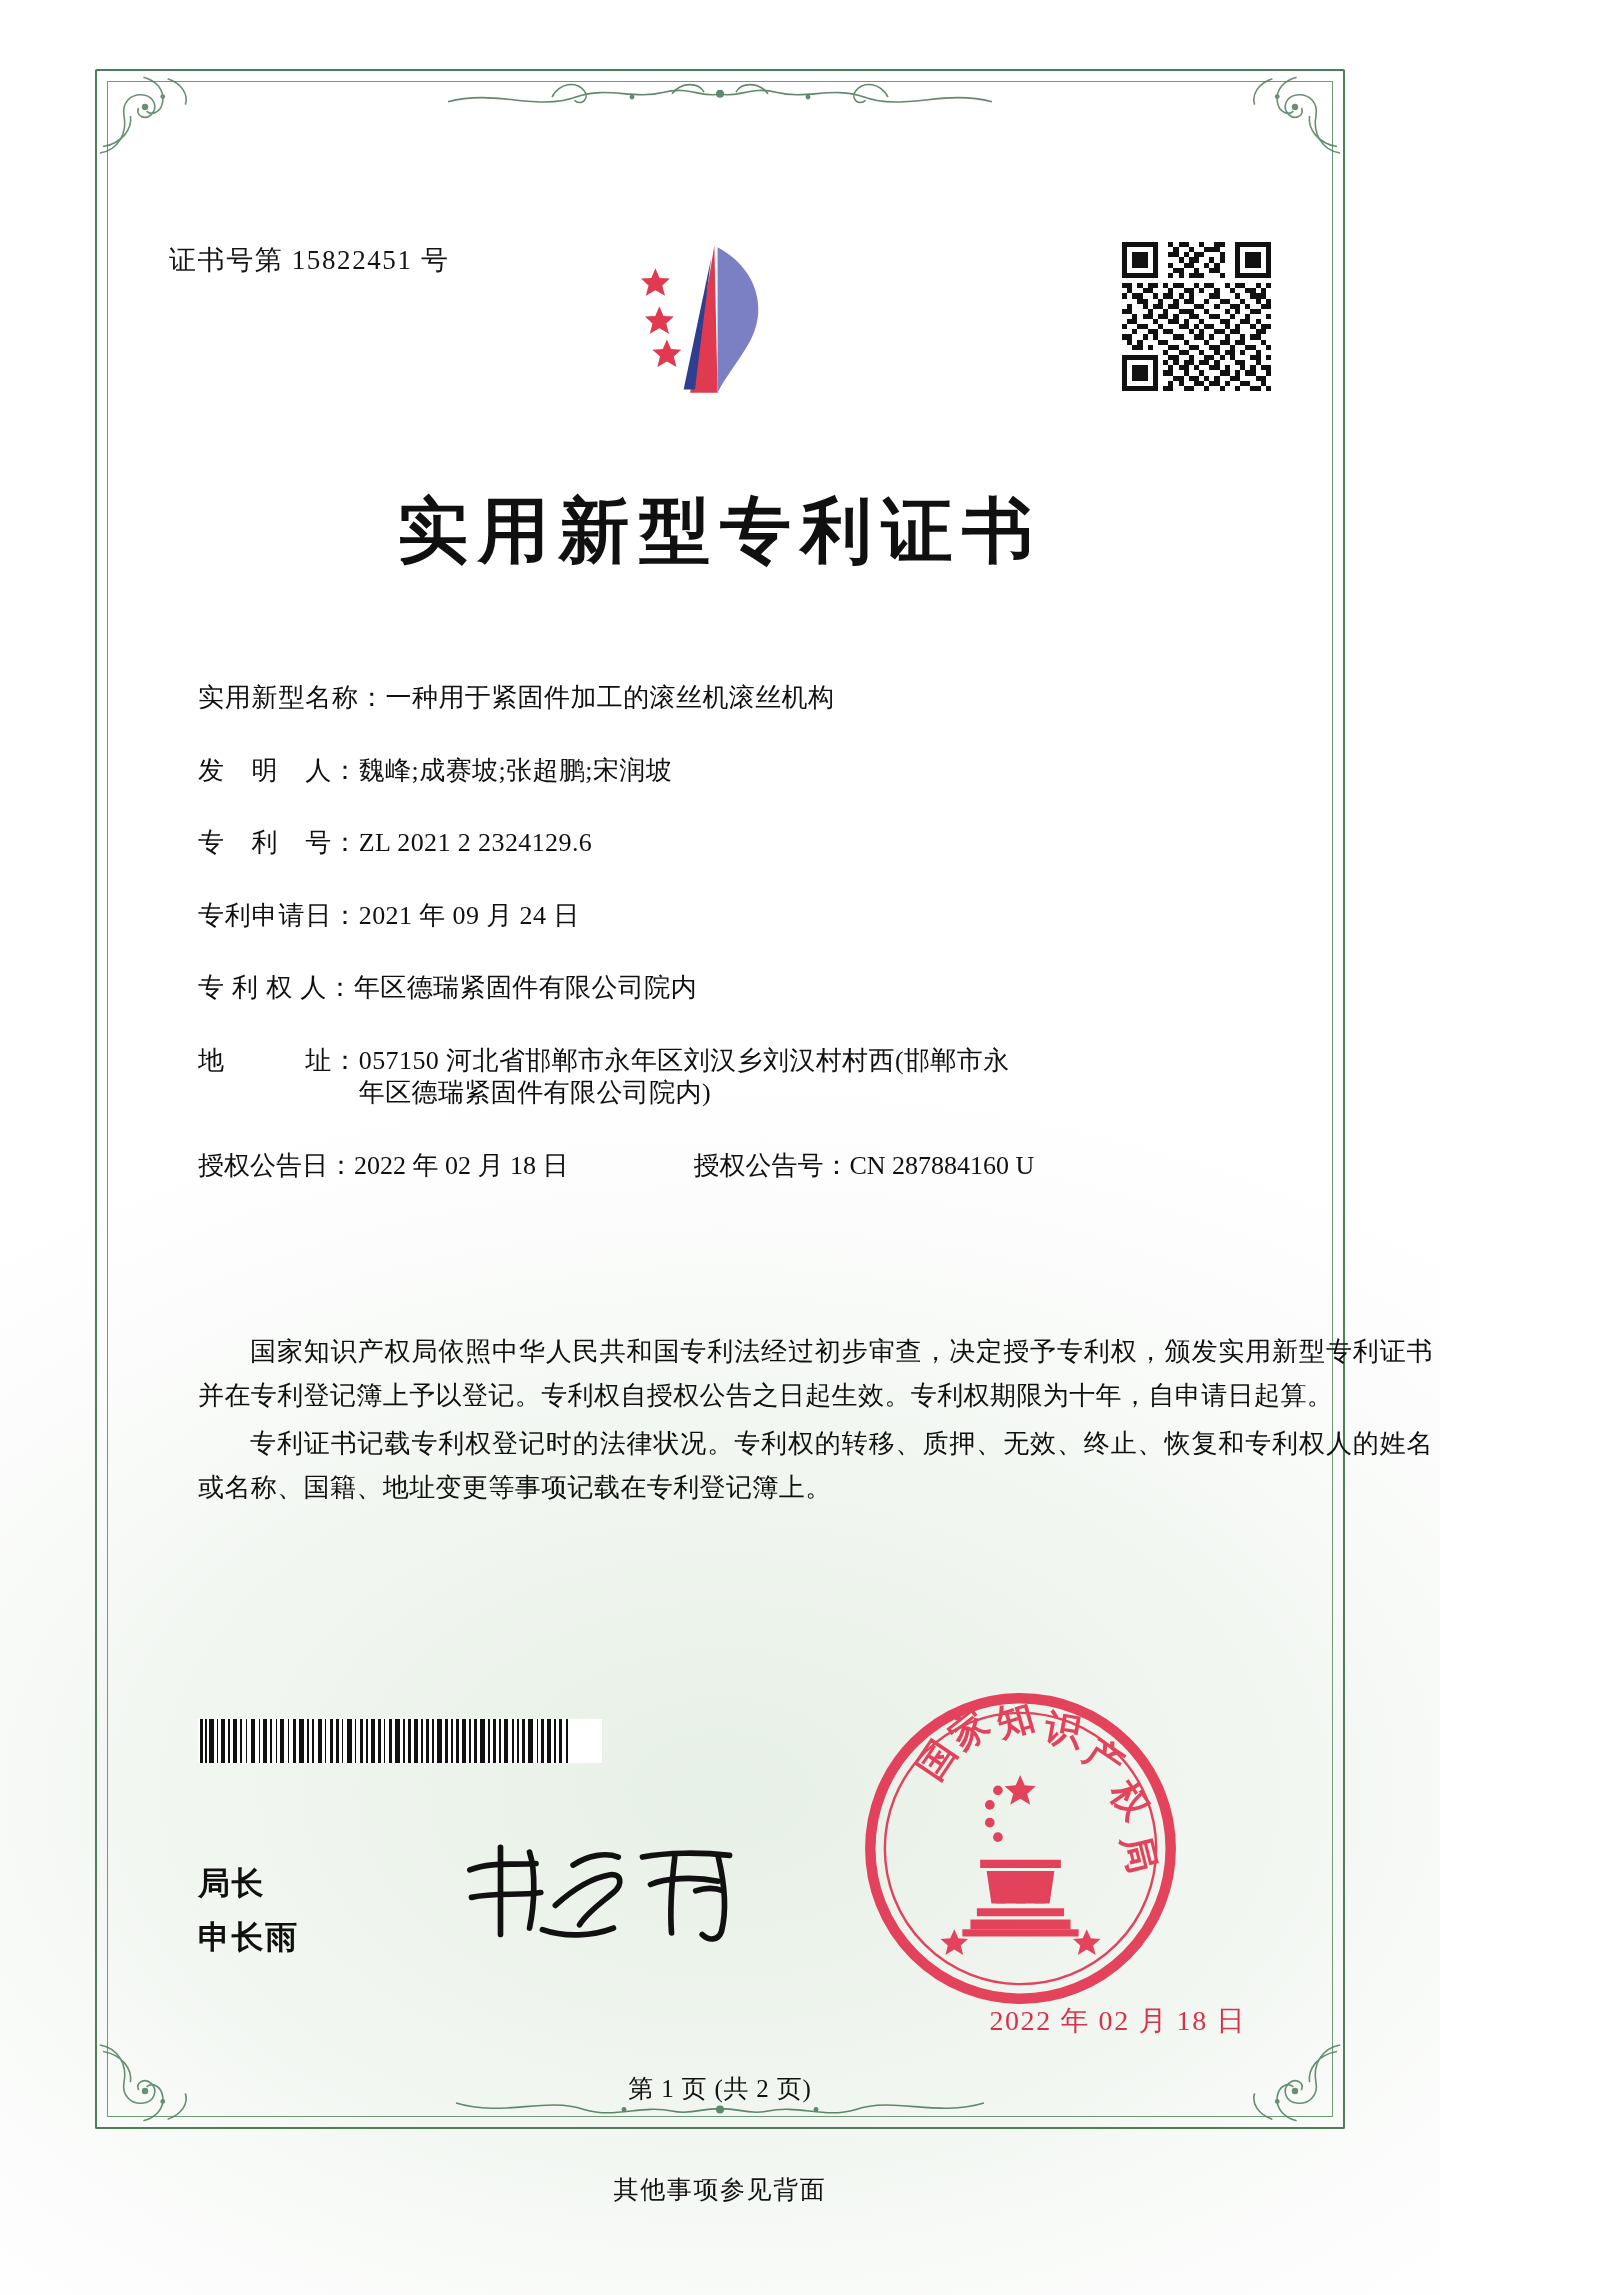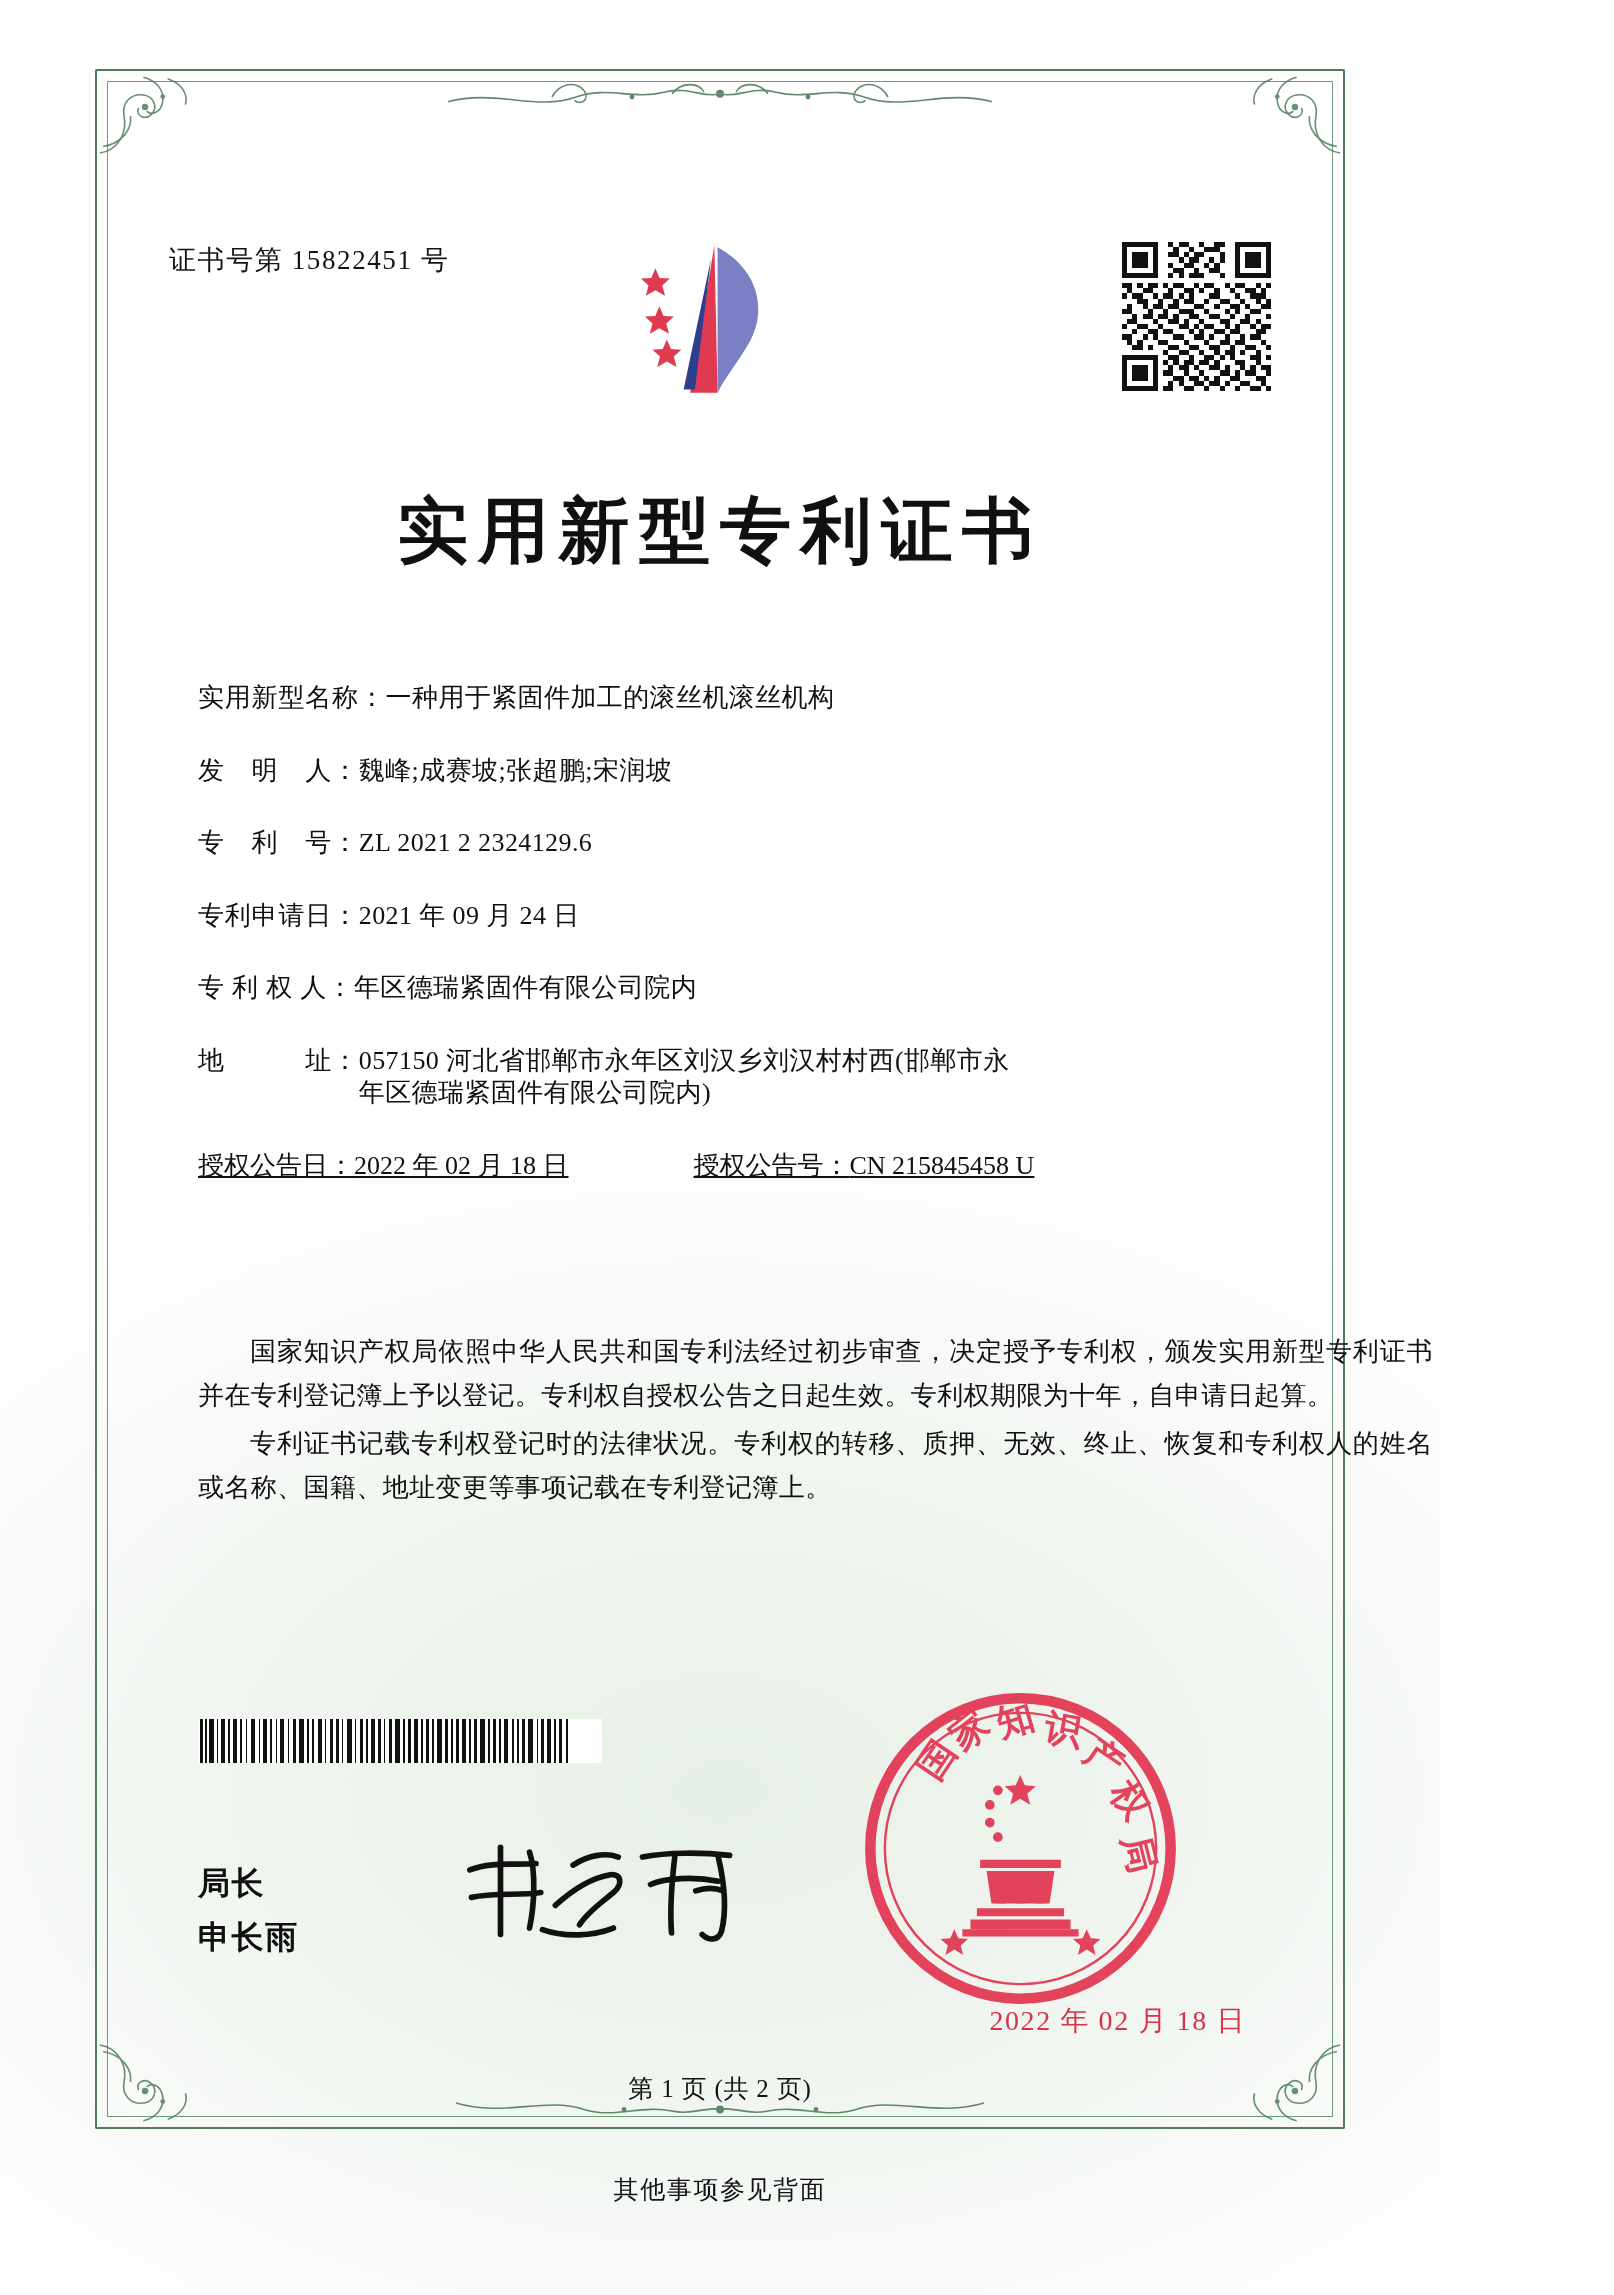--- a/index.html
+++ b/index.html
@@ -120,21 +120,20 @@
   }
   .field .val{
     flex:1 1 auto;
     letter-spacing:0.4px;
   }
   .field .val .ln2{display:block;margin-left:0;}
   .field-row2{
     display:flex;
     align-items:center;
     margin-bottom:24px;
-    text-decoration:underline;
   }
   .field-row2 .grp{display:flex;}
   .field-row2 .grp.second{margin-left:125px;}
 
   
   .paras{
     position:absolute;
     left:198px;
     top:1330px;
     width:1235px;
@@ -566,21 +565,21 @@
       </span>
     </div>
 
     <div class="field-row2">
       <span class="grp">
         <span class="lbl">授权公告日：</span>
         <span>2022 年 02 月 18 日</span>
       </span>
       <span class="grp second">
         <span class="lbl">授权公告号：</span>
-        <span>CN 215845458 U</span>
+        <span>CN 287884160 U</span>
       </span>
     </div>
   </div>
 
   <div class="paras">
     <p>国家知识产权局依照中华人民共和国专利法经过初步审查，决定授予专利权，颁发实用新型专利证书并在专利登记簿上予以登记。专利权自授权公告之日起生效。专利权期限为十年，自申请日起算。</p>
     <p>专利证书记载专利权登记时的法律状况。专利权的转移、质押、无效、终止、恢复和专利权人的姓名或名称、国籍、地址变更等事项记载在专利登记簿上。</p>
   </div>
 
   <div class="barcode">

